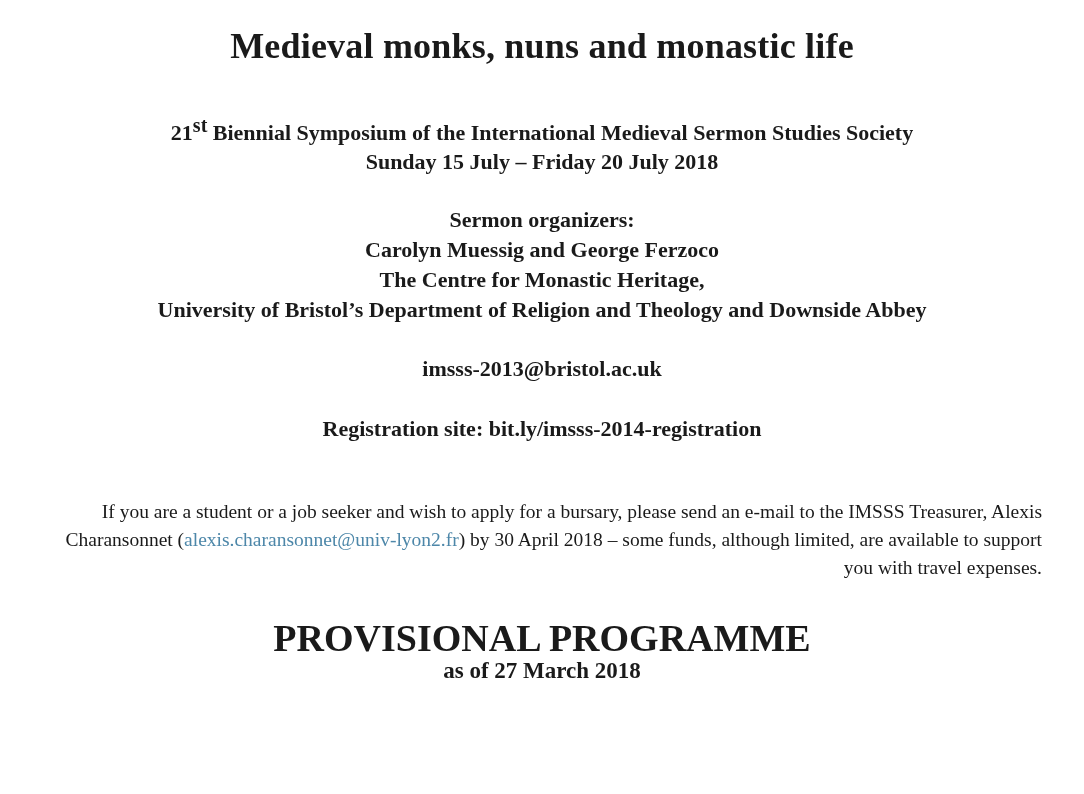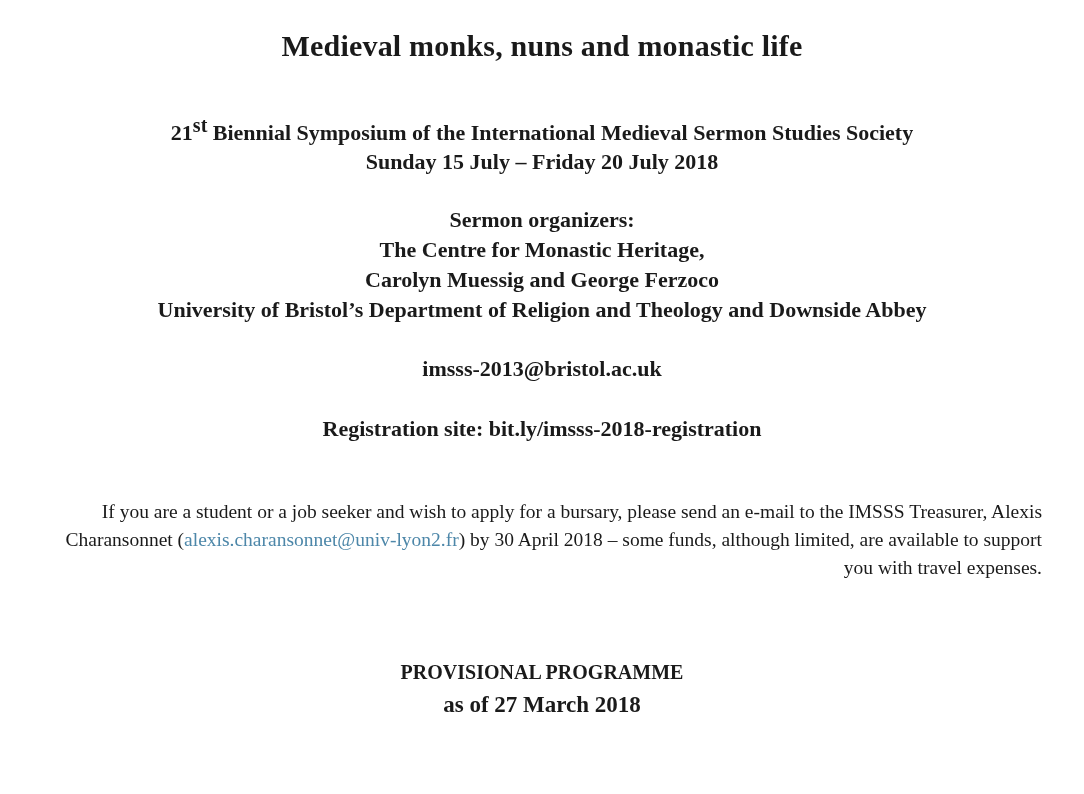--- a/index.html
+++ b/index.html
@@ -17,21 +17,21 @@
     width:1084px;
     height:794px;
     margin:0 auto;
     background:var(--bg);
     color:var(--text);
     overflow:hidden;
     text-align:center;
   }
   .doc-title{
     padding-top:26px;
-    font-size:30px;
+    font-size:36px;
     line-height:40px;
     font-weight:bold;
     letter-spacing:0.2px;
   }
   .symposium-block{
     margin-top:52px;
     font-size:22px;
     line-height:29px;
     font-weight:bold;
   }
@@ -68,22 +68,22 @@
     font-size:19.5px;
     line-height:28px;
     font-weight:normal;
     text-align:right;
   }
   .bursary-note a{
     color:var(--link);
     text-decoration:none;
   }
   .programme-heading{
-    margin-top:72px;
-    font-size:20px;
+    margin-top:38px;
+    font-size:38px;
     line-height:36px;
     font-weight:bold;
     text-align:center;
   }
   .programme-asof{
     font-size:23px;
     line-height:29px;
     font-weight:bold;
   }
 </style>
@@ -95,28 +95,28 @@
   <h1 class="doc-title" style="margin:0">Medieval monks, nuns and monastic life</h1>
 
   <div class="symposium-block">
     <div><span>21</span><sup>st</sup><span> Biennial Symposium of the International Medieval Sermon Studies Society</span></div>
   </div>
 
   <div class="dates-line">Sunday 15 July – Friday 20 July 2018</div>
 
   <div class="organizers-block">
     <div>Sermon organizers:</div>
+    <div>Carolyn Muessig and George Ferzoco</div>
     <div>The Centre for Monastic Heritage,</div>
-    <div>Carolyn Muessig and George Ferzoco</div>
     <div>University of Bristol’s Department of Religion and Theology and Downside Abbey</div>
   </div>
 
   <div class="email-line">imsss-2013@bristol.ac.uk</div>
 
-  <div class="registration-line">Registration site: bit.ly/imsss-2018-registration</div>
+  <div class="registration-line">Registration site: bit.ly/imsss-2014-registration</div>
 
   <p class="bursary-note"><span>If you are a student or a job seeker and wish to apply for a bursary, please send an e-mail to the IMSSS Treasurer, Alexis Charansonnet (</span><a href="#">alexis.charansonnet@univ-lyon2.fr</a><span>) by 30 April 2018 – some funds, although limited, are available to support you with travel expenses.</span></p>
 
   <div class="programme-heading">PROVISIONAL PROGRAMME</div>
 
   <div class="programme-asof">as of 27 March 2018</div>
 
 </div>
 
 </body></html>

